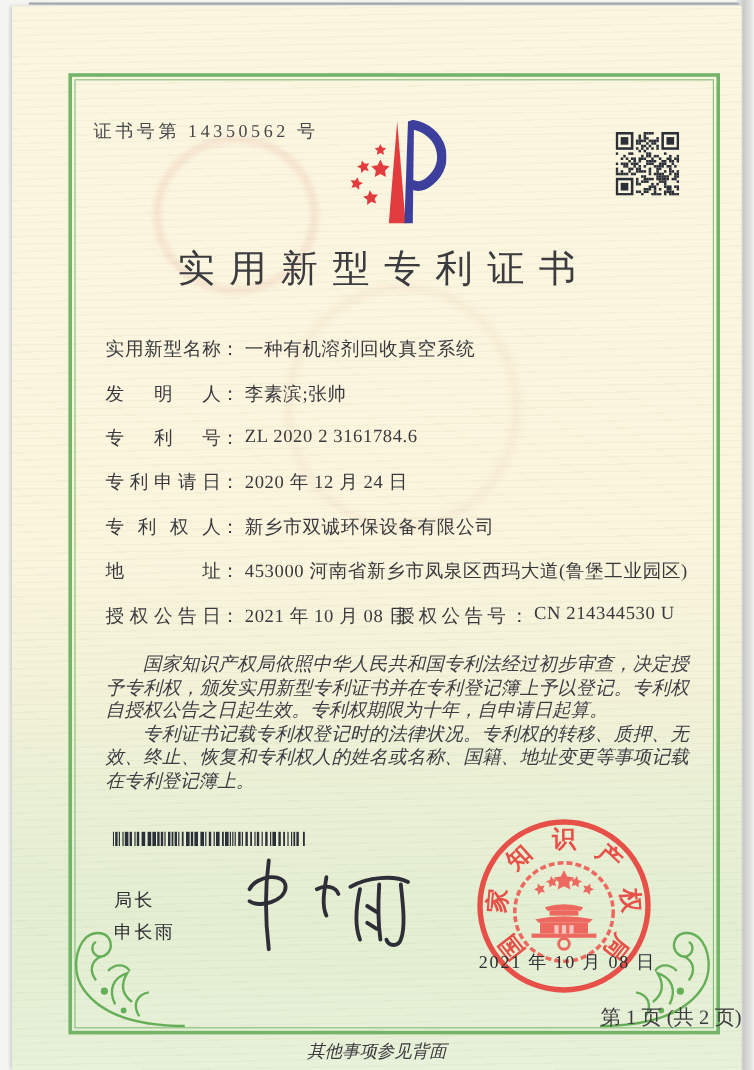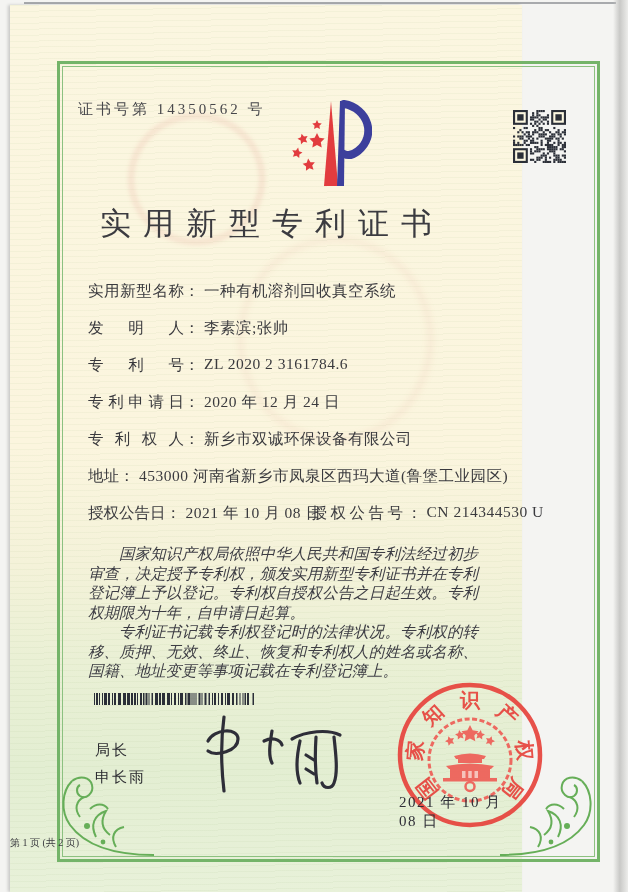--- a/index.html
+++ b/index.html
@@ -7,21 +7,21 @@
     width:628px;height:892px;position:relative;overflow:hidden;
     background:#f4f4f2;
     font-family:"Liberation Serif","DejaVu Serif",serif;
   }
   .abs{position:absolute;}
   
   .scan-edge{top:2px;left:24px;right:12px;height:2px;background:#8f9296;opacity:.75;}
   .scan-shadow-right{top:0;right:0;width:15px;height:100%;
     background:linear-gradient(90deg,rgba(160,160,158,0) 0%,#c9c9c7 45%,#ededeb 100%);}
   
-  .paper{left:10px;top:5px;width:512px;height:887px;
+  .paper{left:10px;top:5px;width:608px;height:887px;
     background:linear-gradient(180deg,#fbf6e0 0%,#fbf5de 50%,#f4f2d9 63%,#eaf0d5 74%,#e3eed2 86%,#e8f1d9 100%);
     box-shadow:-2px 0 3px rgba(0,0,0,.18);}
   .paper::before{content:"";position:absolute;inset:0;pointer-events:none;
     background:repeating-linear-gradient(179deg,rgba(140,172,110,.07) 0 1px,rgba(255,255,255,0) 1px 6px);}
   
   .frame{left:47px;top:56px;width:537px;height:795px;border:3px solid #74b469;}
   .frame-inner{position:absolute;inset:2px;border:1px solid #8cc180;}
   
   .ghost1{left:118px;top:108px;width:125px;height:120px;border-radius:50%;
     border:6px solid rgba(214,108,98,.13);filter:blur(2px);}
@@ -48,21 +48,21 @@
   .paras p{margin:0;text-indent:2em;}
   
   .barcode{left:84px;top:688px;}
   .signer-title{left:85px;top:736px;font-family:"Liberation Sans","DejaVu Sans",sans-serif;
     font-size:15px;color:#2b2b30;letter-spacing:2px;text-align:right;}
   .signer-name{left:85px;top:763px;font-family:"Liberation Sans","DejaVu Sans",sans-serif;
     font-size:15px;color:#2b2b30;letter-spacing:2px;text-align:center;}
   .signature{left:178px;top:706px;}
   .seal{left:372px;top:662px;opacity:.93;}
   .seal-date{left:389px;top:788px;font-size:15px;letter-spacing:1.5px;color:#2e2e36;}
-  .page-no{left:0;right:0;top:831px;text-align:left;font-size:10px;color:#3b3b40;}
+  .page-no{left:0;right:0;top:831px;text-align:right;font-size:17px;color:#3b3b40;}
   .back-note{left:0;right:0;top:862px;text-align:center;font-size:14.5px;
     font-style:italic;color:#3a3a3e;}
   .flourish-l{left:46px;top:760px;}
   .flourish-r{left:486px;top:760px;transform:scaleX(-1);}
 </style>
 </head>
 <body>
 
 <svg width="0" height="0" style="position:absolute" aria-hidden="true">
   <defs>
@@ -483,14 +483,15 @@
       <path d="M40,72 C34,60 38,50 50,46 C44,56 46,64 54,70"></path>
       <path d="M60,82 C54,72 58,64 68,62"></path>
       <path d="M24,52 C18,44 20,36 28,32"></path>
       <path d="M34,44 C40,38 48,38 52,44"></path>
     </g>
     <circle cx="31" cy="61" r="3" fill="#66ae58"></circle>
     <circle cx="47" cy="77" r="2.4" fill="#66ae58"></circle>
   </svg>
 
   <div class="abs page-no">第 1 页 (共 2 页)</div>
+  <div class="abs back-note">其他事项参见背面</div>
 
 </div>
 
 </body></html>

